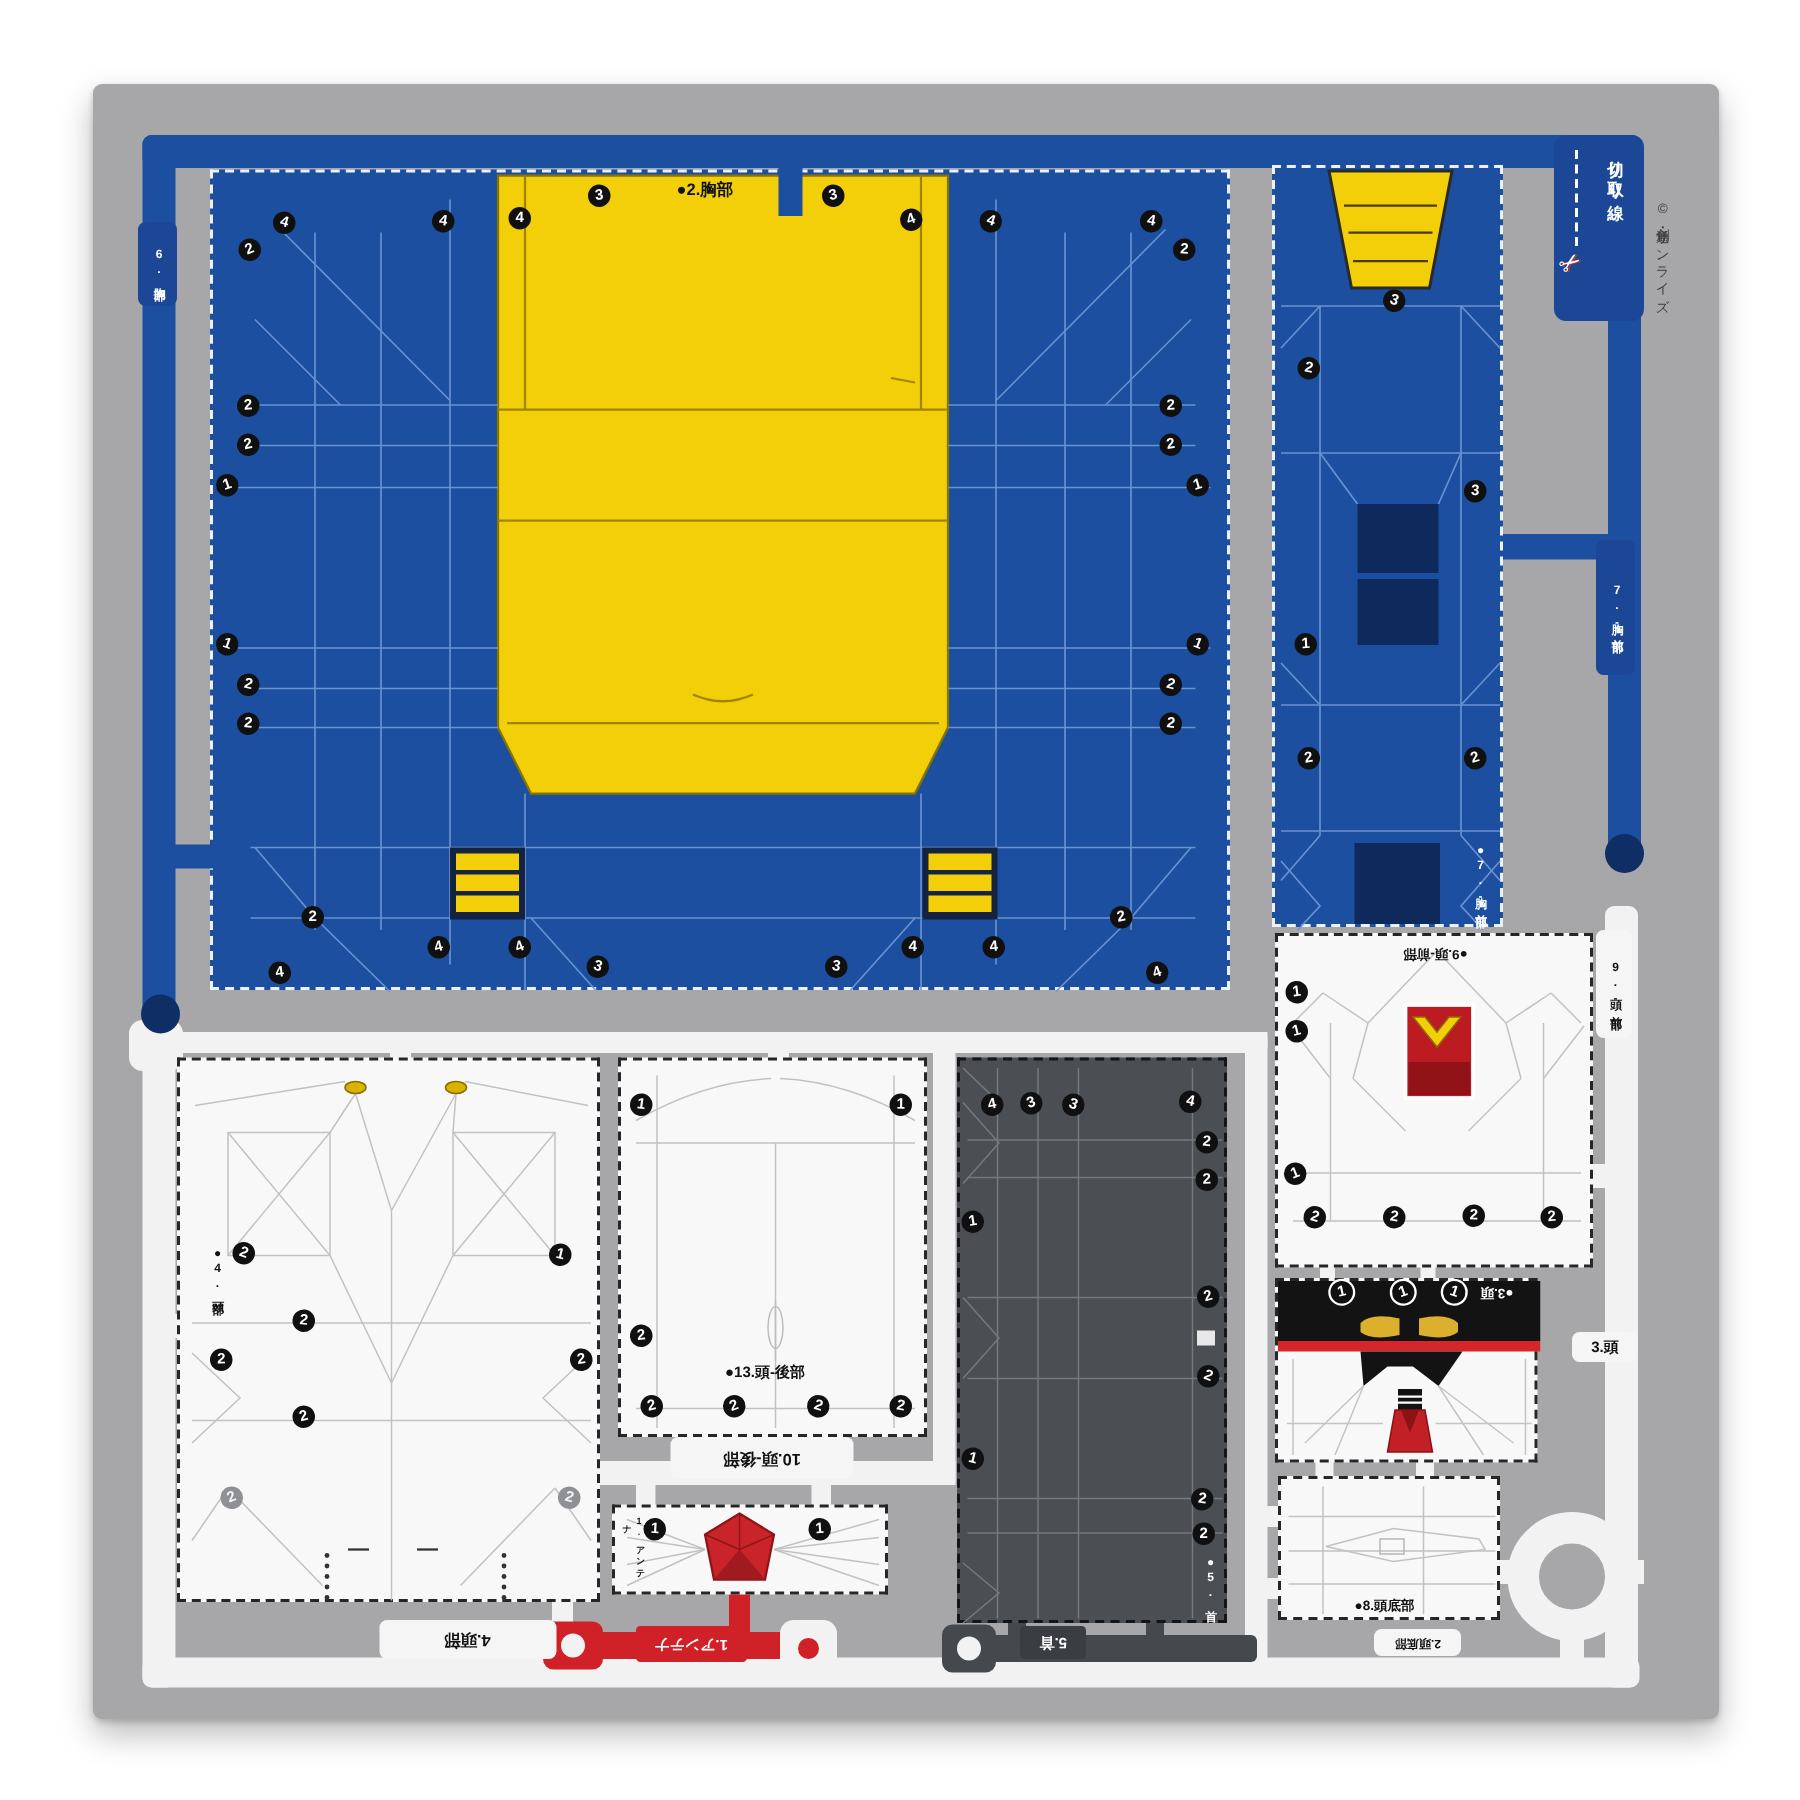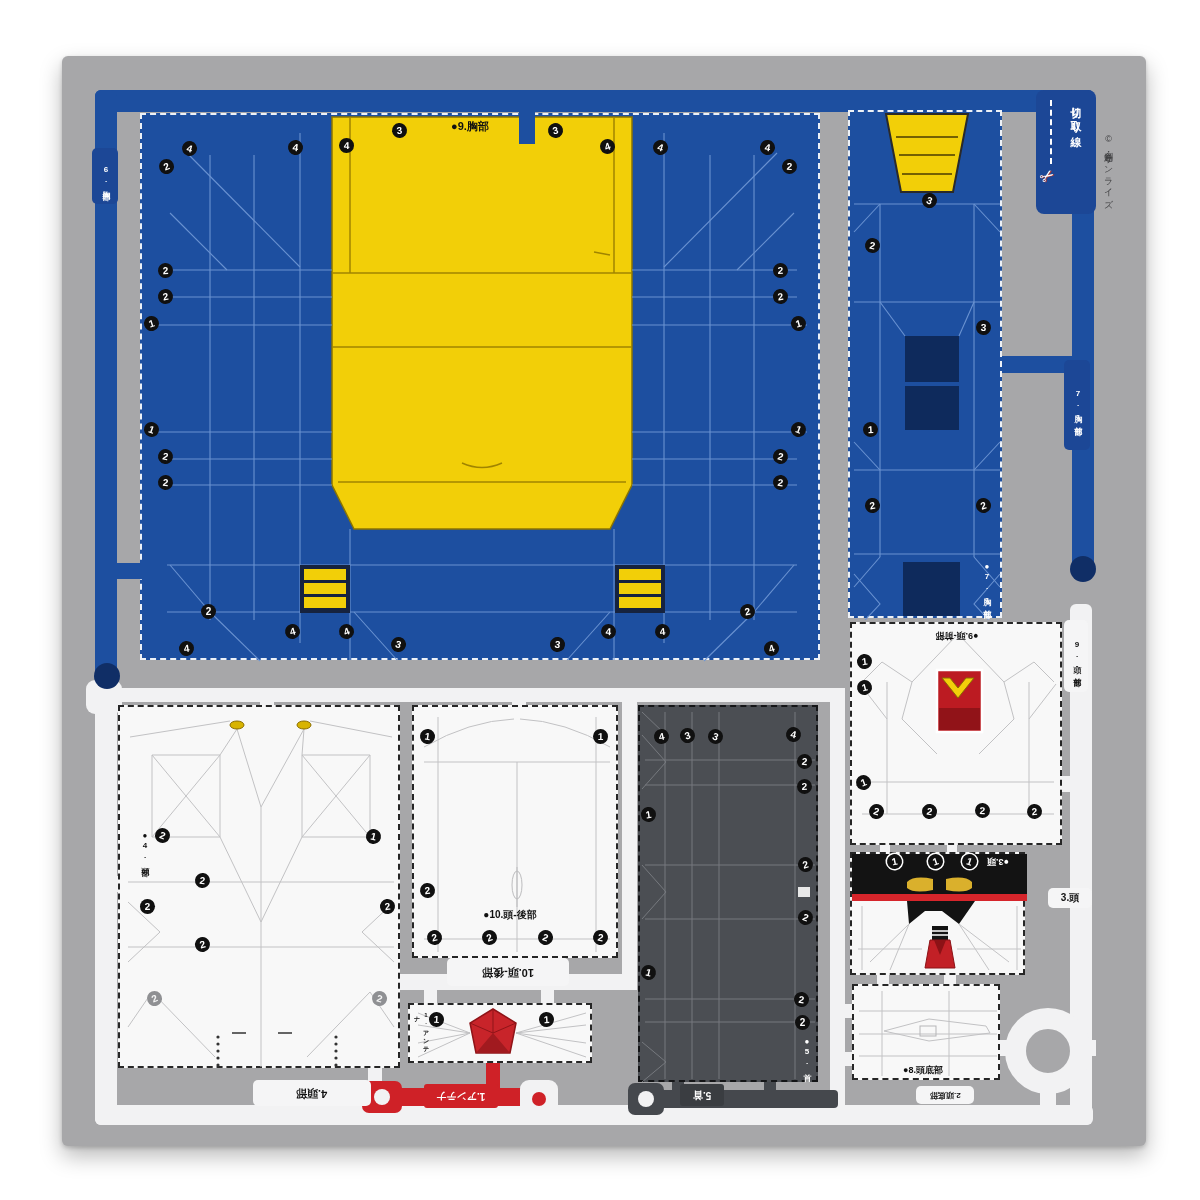--- a/index.html
+++ b/index.html
@@ -170,21 +170,21 @@
         <rect x="162" y="454" width="42" height="11" fill="#f2cf08"></rect>
         <rect x="162" y="468" width="42" height="11" fill="#f2cf08"></rect>
         <rect x="162" y="482" width="42" height="11" fill="#f2cf08"></rect>
         <rect x="473" y="450" width="50" height="48" fill="#16233f"></rect>
         <rect x="477" y="454" width="42" height="11" fill="#f2cf08"></rect>
         <rect x="477" y="468" width="42" height="11" fill="#f2cf08"></rect>
         <rect x="477" y="482" width="42" height="11" fill="#f2cf08"></rect>
       </g>
     </svg>
   </div>
-  <div class="lbl" style="left:410px;top:119px;width:120px;height:14px;font-size:11px;">●9.胸部</div>
+  <div class="lbl" style="left:410px;top:119px;width:120px;height:14px;font-size:11px;">●2.胸部</div>
 
   <div class="piece p-blue" style="left:848px;top:110px;width:154px;height:508px;">
     <svg width="154" height="508" viewBox="0 0 154 508">
       <polygon points="36,2 118,2 103,80 51,80" fill="#f2cf08" stroke="#2a2a2a" stroke-width="2"></polygon>
       <g stroke="#4a3b00" stroke-width="1.5">
           <path d="M46,25 L108,25"></path>
           <path d="M49,43 L105,43"></path>
           <path d="M52,62 L102,62"></path>
         </g>
       <g stroke="#6e96d4" stroke-width="1.1" fill="none" opacity="0.95">
@@ -271,21 +271,21 @@
           <path d="M10,232 L196,232"></path>
         <path d="M10,40 Q55,14 100,12"></path>
           <path d="M196,40 Q151,14 106,12"></path>
       </g>
       <g stroke="#bdbdbf" stroke-width="1" fill="none">
         <path d="M103,160 L103,200"></path>
           <ellipse cx="103" cy="178" rx="5" ry="14"></ellipse>
       </g>
     </svg>
   </div>
-  <div class="lbl" style="left:455px;top:908px;width:110px;height:14px;font-size:10px;">●10.頭-後部</div>
+  <div class="lbl" style="left:455px;top:908px;width:110px;height:14px;font-size:10px;">●13.頭-後部</div>
 
   <div class="piece p-white" style="left:408px;top:1003px;width:184px;height:60px;">
     <svg width="184" height="60" viewBox="0 0 184 60">
       <g stroke="#c2c2c4" stroke-width="1" fill="none">
         <path d="M60,28 L8,8"></path>
           <path d="M60,28 L8,20"></path>
           <path d="M60,28 L8,38"></path>
           <path d="M60,28 L8,52"></path>
         <path d="M106,28 L176,8"></path>
           <path d="M106,28 L176,20"></path>

